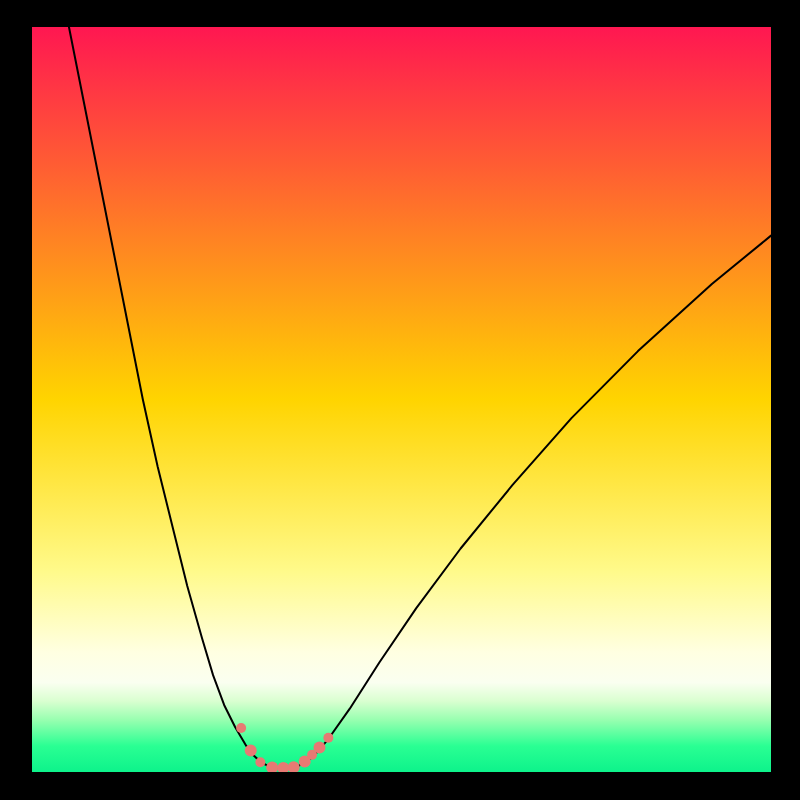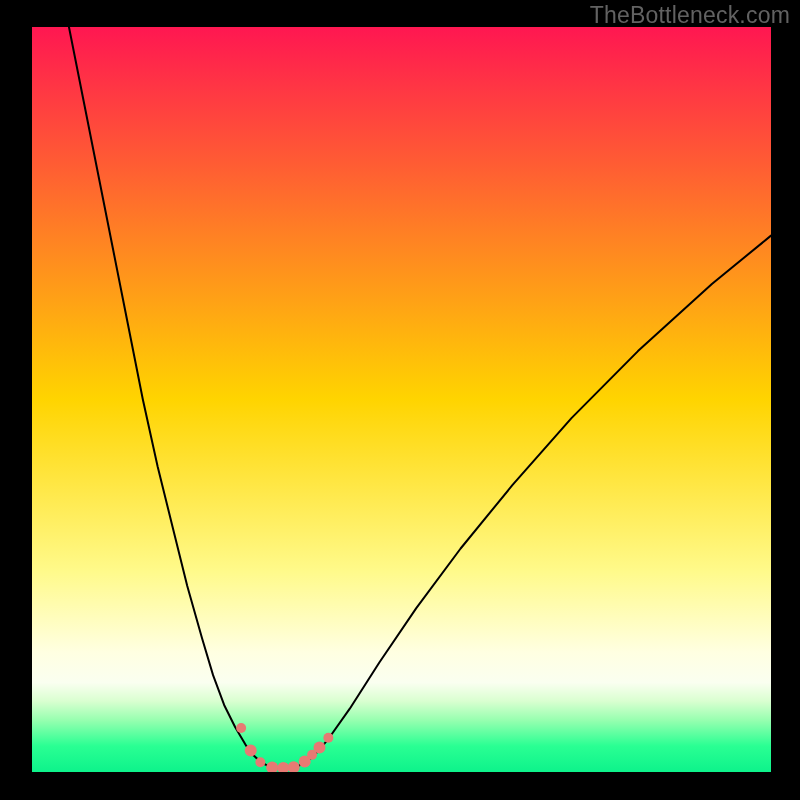--- a/index.html
+++ b/index.html
@@ -31,21 +31,20 @@
     font-weight: 500;
     letter-spacing: 0.2px;
     z-index: 50;
   }
   svg { display: block; }
 </style>
 </head>
 <body>
 
 <div class="frame">
-  <div class="watermark">TheBottleneck.com</div>
   <div class="plot" id="plot" style="left: 32px; top: 27px; width: 739px; height: 745px;">
 <svg width="739" height="745" viewBox="0 0 739 745">
   <defs>
     <linearGradient id="bg" x1="0" y1="0" x2="0" y2="1">
       <stop offset="0.00%" stop-color="#ff1751"></stop>
             <stop offset="50.00%" stop-color="#ffd400"></stop>
             <stop offset="73.00%" stop-color="#fffa8a"></stop>
             <stop offset="84.00%" stop-color="#ffffe2"></stop>
             <stop offset="88.00%" stop-color="#fafff0"></stop>
             <stop offset="90.50%" stop-color="#d9ffd0"></stop>

